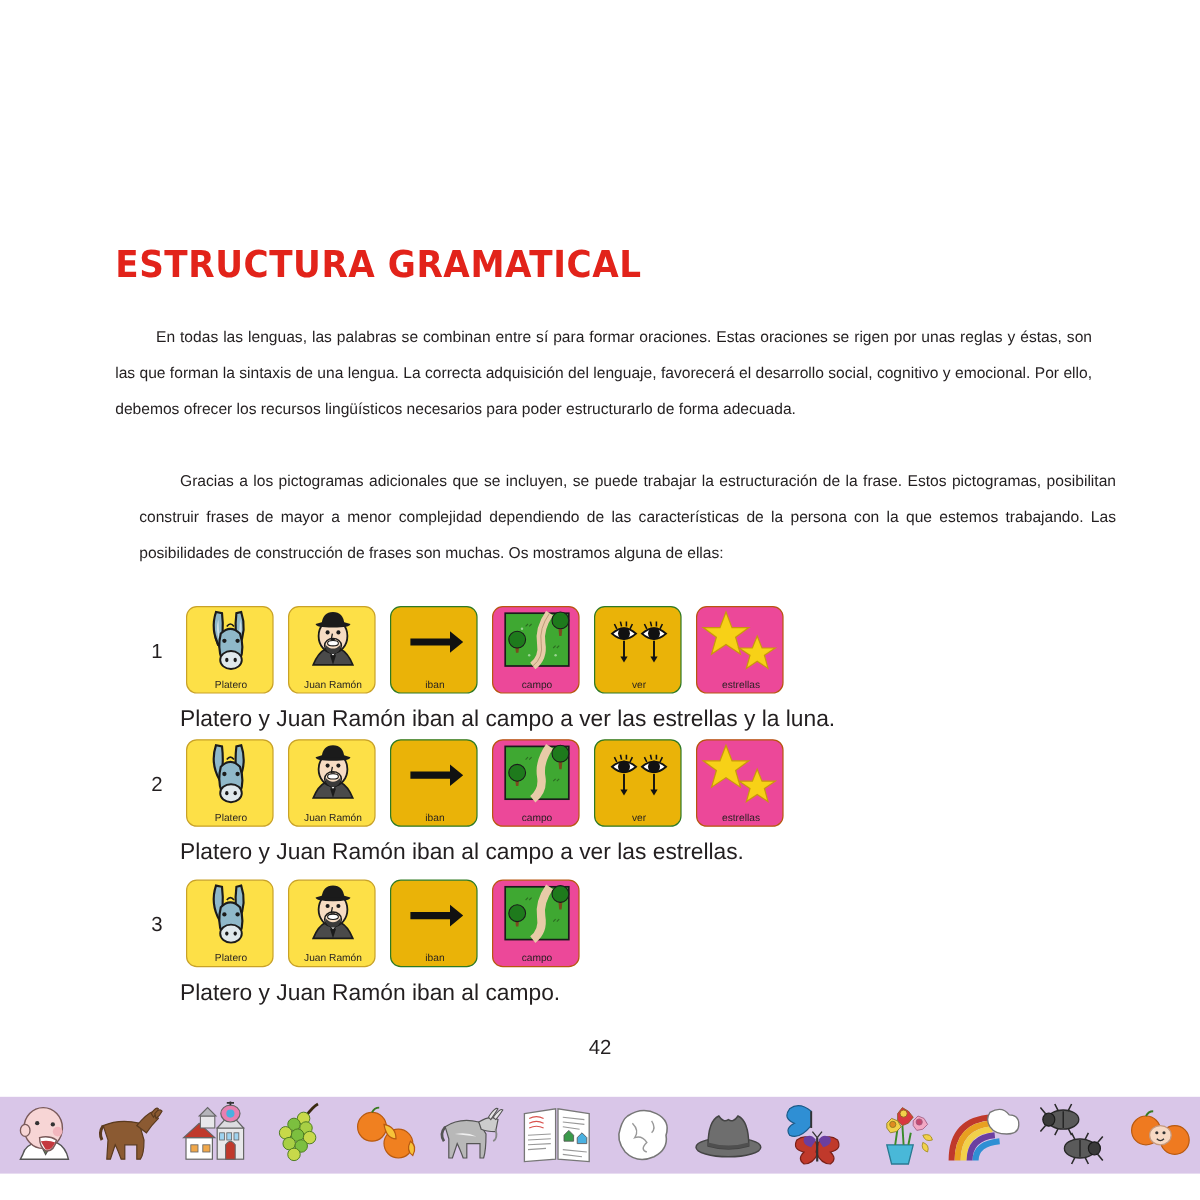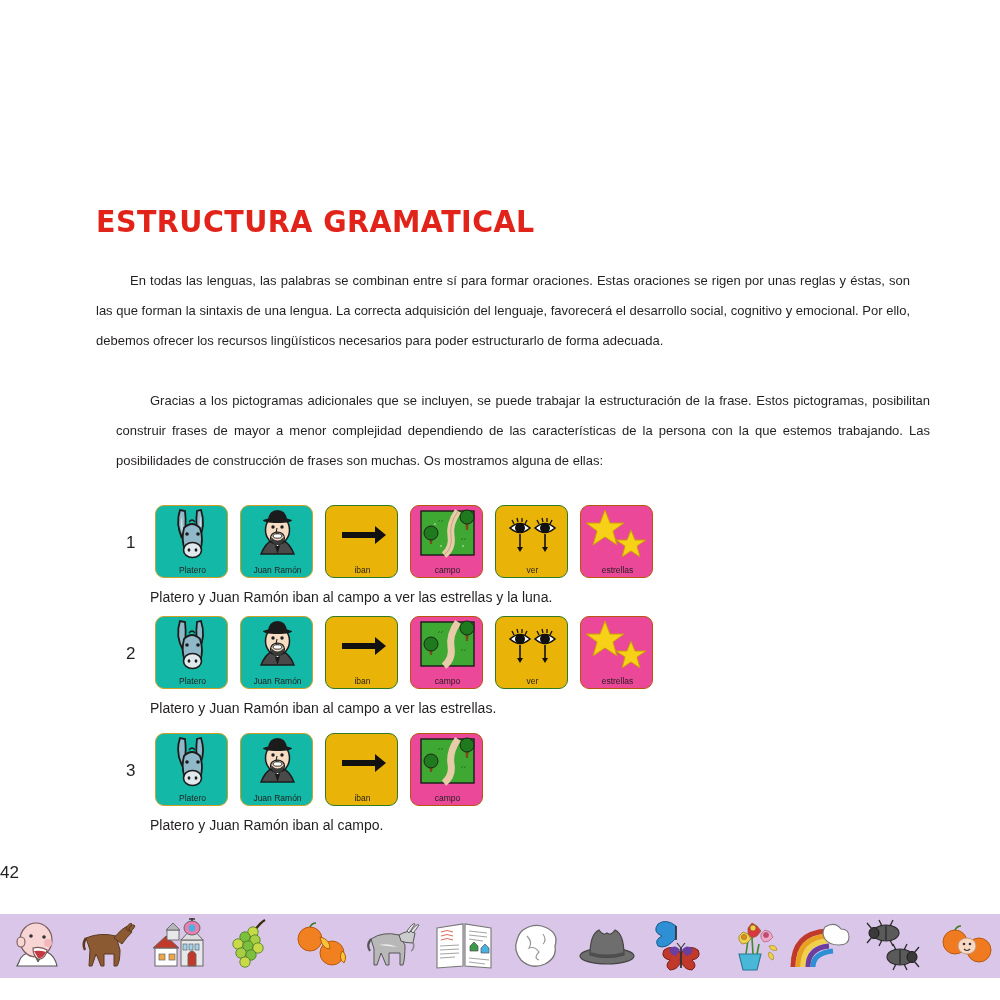--- a/index.html
+++ b/index.html
@@ -80,21 +80,21 @@
   }
 
   .card {
     position: relative;
     width: 73px;
     height: 73px;
     border-radius: 9px;
     box-sizing: border-box;
     overflow: hidden;
   }
-  .card.yellow { background: #14b8a6; border: 1.5px solid #c9a227; }
+  .card.yellow { background: #fde047; border: 1.5px solid #c9a227; }
   .card.green  { background: #eab308; border: 1.5px solid #2f7a23; }
   .card.orange { background: #ec4899; border: 1.5px solid #b8560f; }
 
   .card .art {
     position: absolute;
     left: 0; top: 0;
     width: 73px;
     height: 56px;
   }
   .card .cap {
@@ -107,31 +107,32 @@
     font-size: 8.5px;
     color: #231f20;
     white-space: nowrap;
   }
 
   .caption {
     position: absolute;
     left: 30px;
     top: 84px;
     font-family: "Liberation Sans", sans-serif;
-    font-size: 14px;
+    font-size: 19px;
     color: #231f20;
     white-space: nowrap;
   }
 
   
   .pagenum {
     position: absolute;
     left: 0;
     top: 863px;
     width: 1000px;
+    text-align: center;
     font-family: "Liberation Sans", sans-serif;
     font-size: 17px;
     color: #231f20;
   }
 
   
   .footer {
     position: absolute;
     left: 0;
     top: 914px;

